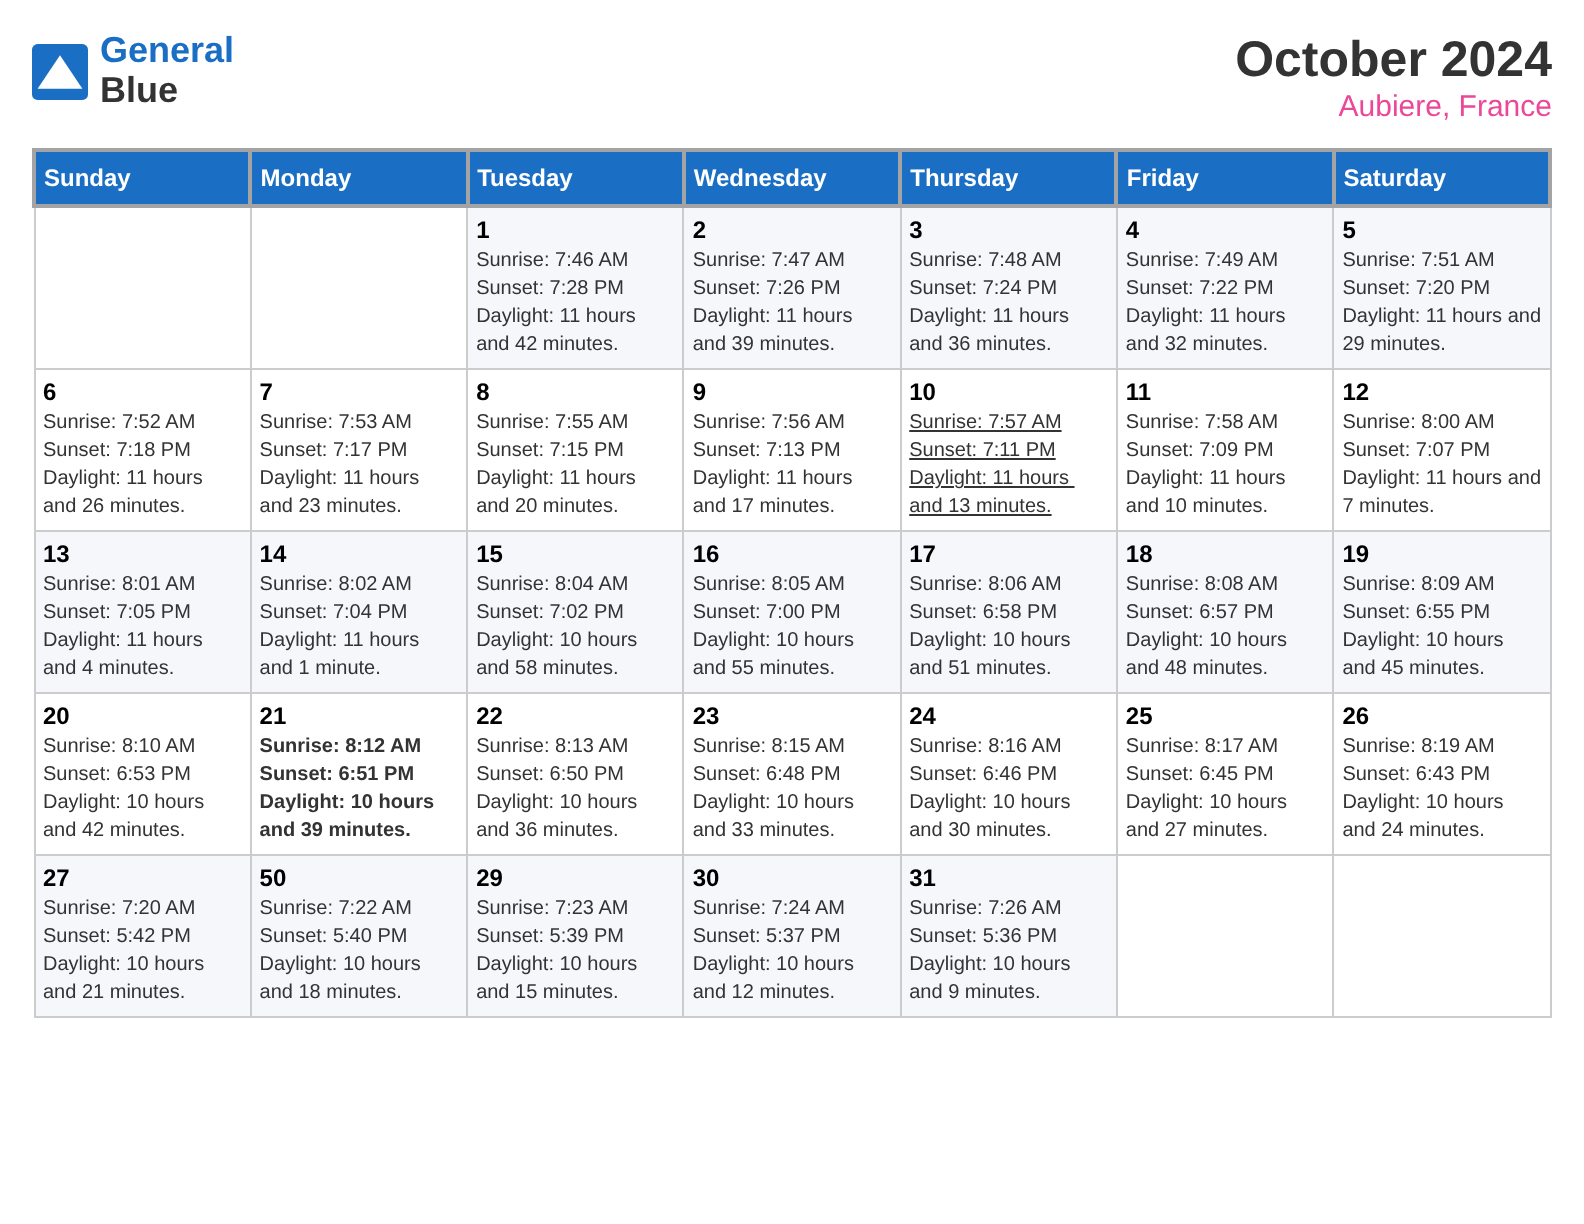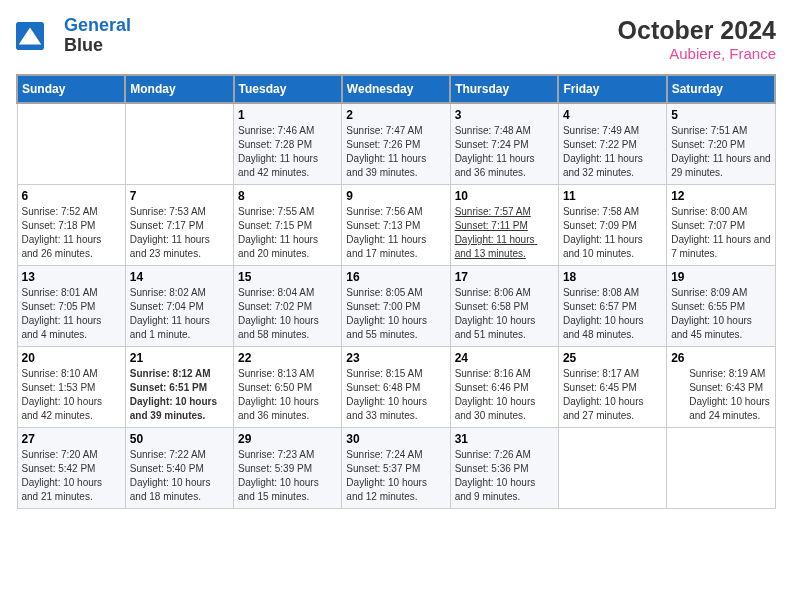--- a/index.html
+++ b/index.html
@@ -12,21 +12,21 @@
     }
     .header {
       display: flex;
       justify-content: space-between;
       align-items: flex-start;
       margin-bottom: 12px;
     }
     .logo {
       display: flex;
       align-items: center;
-      gap: 20px;
+      gap: 6px;
     }
     .logo-text {
       font-size: 18px;
       font-weight: bold;
       color: #333;
       line-height: 1.1;
     }
     .logo-text span { color: #1a6fc4; }
     .logo-icon {
       width: 28px;
@@ -236,21 +236,21 @@
           <span class="day-num">19</span>
           <div class="day-info" style="white-space: pre-wrap;">Sunrise: 8:09 AM
 Sunset: 6:55 PM
 Daylight: 10 hours and 45 minutes.</div>
         </td>
       </tr>
       <tr>
         <td>
           <span class="day-num">20</span>
           <div class="day-info" style="white-space: pre-wrap;">Sunrise: 8:10 AM
-Sunset: 1:53 PM
+Sunset: 6:53 PM
 Daylight: 10 hours and 42 minutes.</div>
         </td>
         <td>
           <span class="day-num">21</span>
           <div class="day-info" style="white-space: pre-wrap; font-weight: bold;">Sunrise: 8:12 AM
 Sunset: 6:51 PM
 Daylight: 10 hours and 39 minutes.</div>
         </td>
         <td>
           <span class="day-num">22</span>
@@ -271,21 +271,21 @@
 Daylight: 10 hours and 30 minutes.</div>
         </td>
         <td>
           <span class="day-num">25</span>
           <div class="day-info" style="white-space: pre-wrap;">Sunrise: 8:17 AM
 Sunset: 6:45 PM
 Daylight: 10 hours and 27 minutes.</div>
         </td>
         <td>
           <span class="day-num">26</span>
-          <div class="day-info" style="white-space: pre-wrap; margin-left: 18px;">Sunrise: 8:19 AM
+          <div class="day-info" style="white-space: pre-wrap;">Sunrise: 8:19 AM
 Sunset: 6:43 PM
 Daylight: 10 hours and 24 minutes.</div>
         </td>
       </tr>
       <tr>
         <td>
           <span class="day-num">27</span>
           <div class="day-info" style="white-space: pre-wrap;">Sunrise: 7:20 AM
 Sunset: 5:42 PM
 Daylight: 10 hours and 21 minutes.</div>

